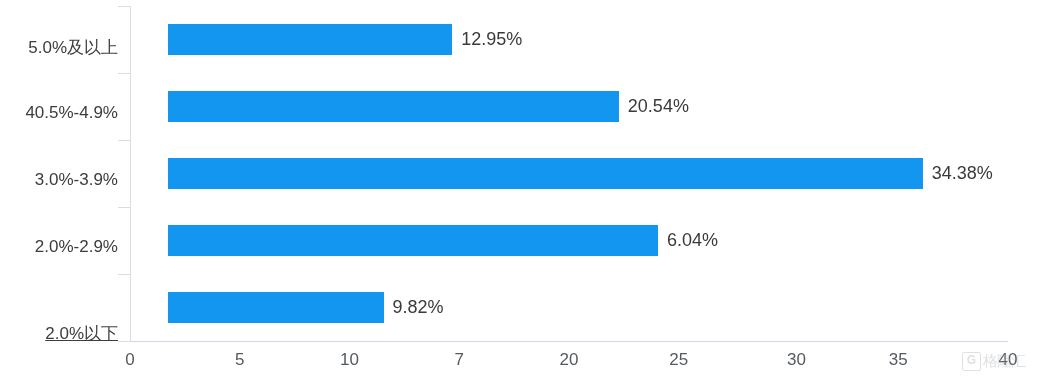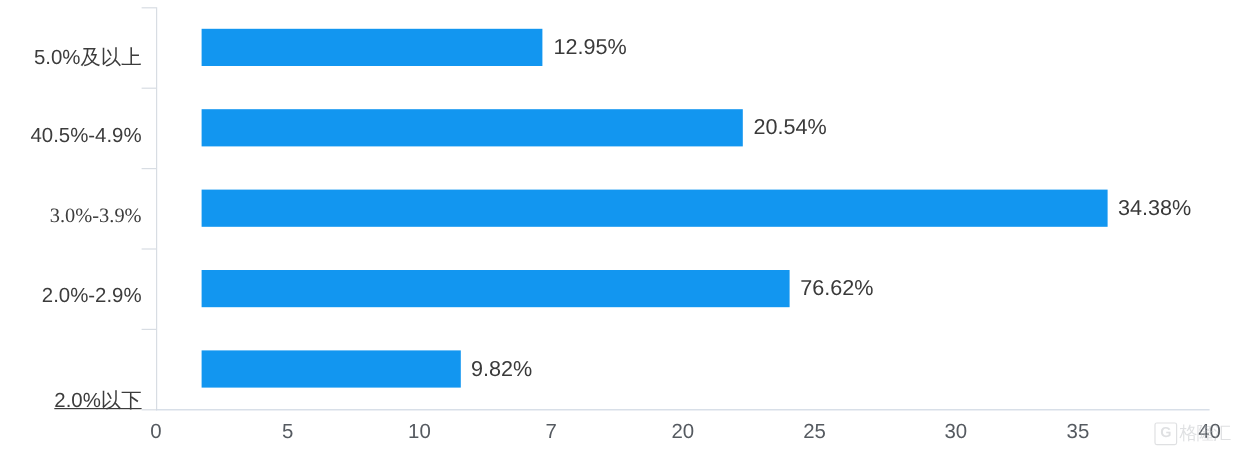--- a/index.html
+++ b/index.html
@@ -128,21 +128,21 @@
     white-space: nowrap;
   }
 </style>
 </head>
 <body>
 
 <div id="chart-root">
 
   <div class="ylabel-wrap" style="top:36px;">5.0%及以上</div>
   <div class="ylabel-wrap" style="top:103px;">40.5%-4.9%</div>
-  <div class="ylabel-wrap" style="top:170px;font-family:Liberation Serif, serif;">3.0%-3.9%</div>
+  <div class="ylabel-wrap" style="top:170px;">3.0%-3.9%</div>
   <div class="ylabel-wrap" style="top:237px;">2.0%-2.9%</div>
   <div class="ylabel-wrap" style="top:322px;text-decoration:underline;">2.0%以下</div>
 
   <div id="y-axis-line"></div>
   <div id="x-axis-line"></div>
 
   <div class="y-tick" style="top:6px;"></div>
   <div class="y-tick" style="top:73px;"></div>
   <div class="y-tick" style="top:140px;"></div>
   <div class="y-tick" style="top:207px;"></div>
@@ -161,21 +161,21 @@
       <div class="bar-value" style="left: 450.853px;">20.54%</div>
     </div>
 
     <div class="bar-row" style="top:134px;">
       <div class="bar" style="width: 754.641px; background: rgb(18, 150, 240);"></div>
       <div class="bar-value" style="left: 754.641px;">34.38%</div>
     </div>
 
     <div class="bar-row" style="top:201px;">
       <div class="bar" style="width: 489.924px; background: rgb(18, 150, 240);"></div>
-      <div class="bar-value" style="left: 489.924px;">76.62%</div>
+      <div class="bar-value" style="left: 489.924px;">6.04%</div>
     </div>
 
     <div class="bar-row" style="top:268px;">
       <div class="bar" style="width: 215.549px; background: rgb(18, 150, 240);"></div>
       <div class="bar-value" style="left: 215.549px;">9.82%</div>
     </div>
 
   </div>
 
   <div id="xtick-container">

